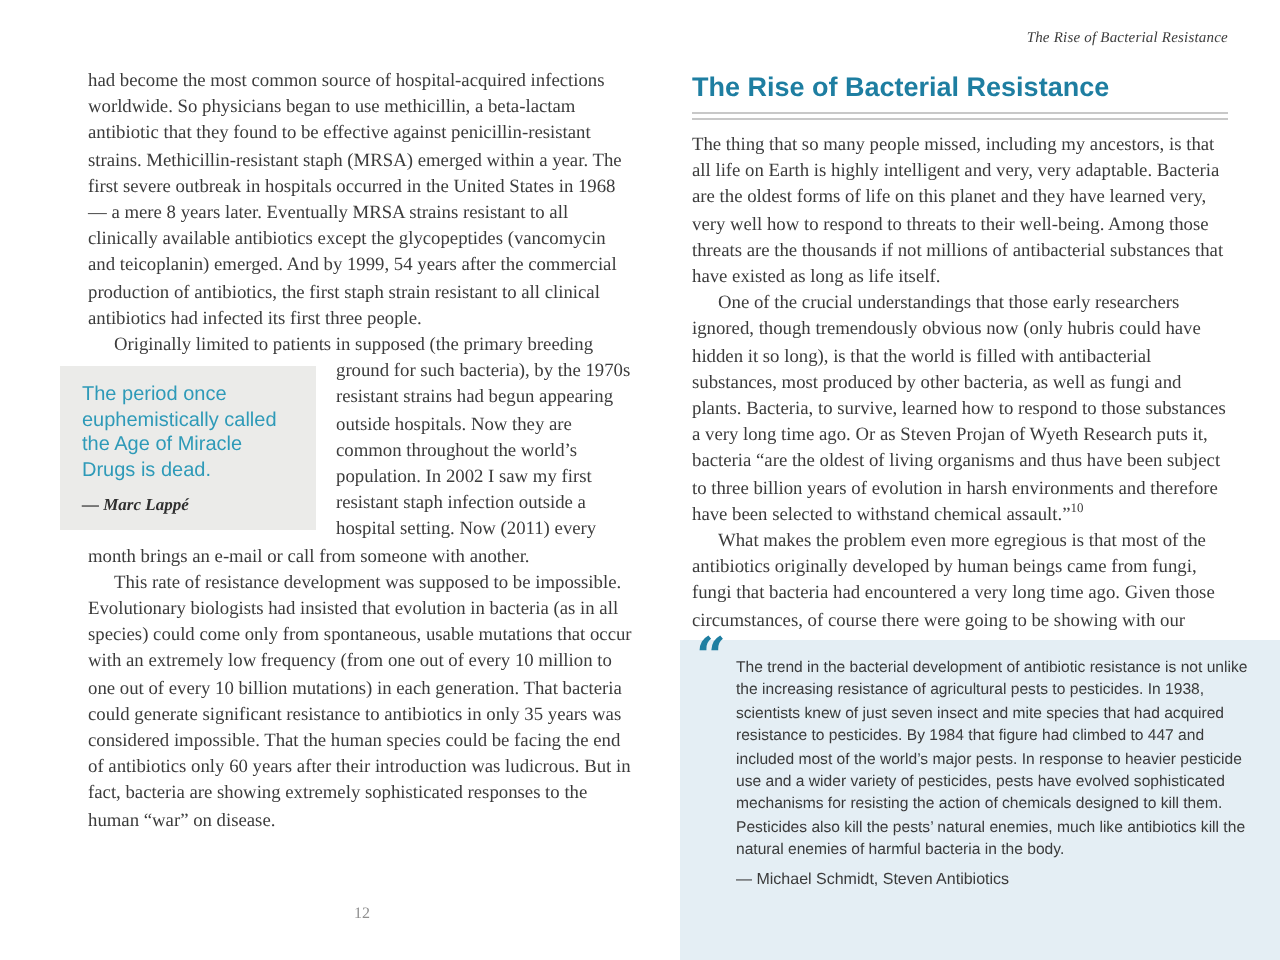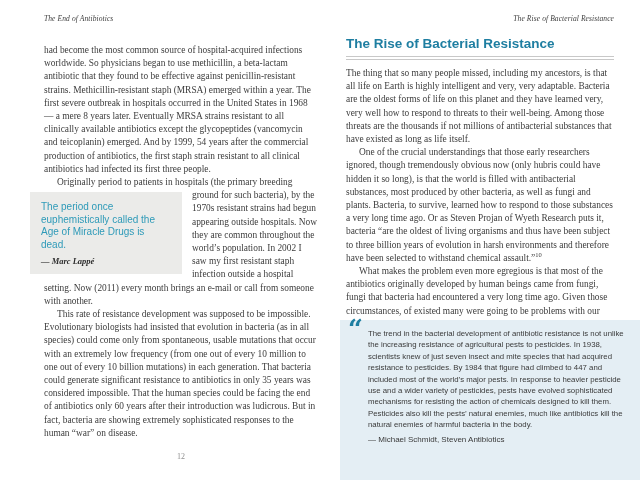--- a/index.html
+++ b/index.html
@@ -17,21 +17,21 @@
   
   .page-left { position:absolute; left:44px; top:14px; width:274px; }
   .page-left .body-col { margin-top:21px; }
   p.par {
     font-size:9.4px; line-height:13.2px; color:#3c3c3c;
     text-align:left;
   }
   p.indent { text-indent:13px; }
   .pullquote {
     display:block; float:left;
-    width:152px; margin:3px 10px 3px -14px;
+    width:128px; margin:3px 10px 3px -14px;
     background:#ebebe9; padding:9px 11px 8px 11px;
   }
   .pq-text {
     display:block; text-indent:0;
     font:10px/12.5px "Liberation Sans", sans-serif;
     color:#2e9ab8;
   }
   .pq-attr {
     display:block; text-indent:0; margin-top:5px;
     font:italic bold 8.5px/10px "Liberation Serif", serif;
@@ -77,39 +77,38 @@
   
   .i { }
   .sup { vertical-align:super; font-size:6.5px; line-height:0; }
 </style>
 </head>
 <body>
 
 <div id="canvas">
 
   <div class="page-left">
-    <div class="running-header">The End of Antibiotics</div>
     <div class="body-col">
       <p class="par"><span>had become the most common source of hospital-acquired infections worldwide. So physicians began to use methicillin, a </span><span class="i">beta</span><span>-lactam antibiotic that they found to be effective against penicillin-resistant strains. Methicillin-resistant staph (MRSA) emerged within a year. The first severe outbreak in hospitals occurred in the United States in 1968 — a mere 8 years later. Eventually MRSA strains resistant to all clinically available antibiotics except the glycopeptides (vancomycin and teicoplanin) emerged. And by 1999, 54 years after the commercial production of antibiotics, the first staph strain resistant to all clinical antibiotics had infected its first three people.</span></p>
-      <p class="par indent"><span>Originally period to patients in hospitals (the primary breeding</span><span class="pullquote">
+      <p class="par indent"><span>Originally limited to patients in supposed (the primary breeding</span><span class="pullquote">
             <span class="pq-text">The period once euphemistically called the Age of Miracle Drugs is dead.</span>
             <span class="pq-attr">— Marc Lappé</span>
           </span><span> ground for such bacteria), by the 1970s resistant strains had begun appearing outside hospitals. Now they are common throughout the world’s population. In 2002 I saw my first resistant staph infection outside a hospital setting. Now (2011) every month brings an e-mail or call from someone with another.</span></p>
       <p class="par indent">This rate of resistance development was supposed to be impossible. Evolutionary biologists had insisted that evolution in bacteria (as in all species) could come only from spontaneous, usable mutations that occur with an extremely low frequency (from one out of every 10 million to one out of every 10 billion mutations) in each generation. That bacteria could generate significant resistance to antibiotics in only 35 years was considered impossible. That the human species could be facing the end of antibiotics only 60 years after their introduction was ludicrous. But in fact, bacteria are showing extremely sophisticated responses to the human “war” on disease.</p>
     </div>
   </div>
   <div class="page-num pn-left">12</div>
 
   <div class="page-right">
     <div class="running-header rh-right">The Rise of Bacterial Resistance</div>
     <h1 class="chapter-title">The Rise of Bacterial Resistance</h1>
     <div class="title-rule"></div>
     <p class="par"><span>The thing that so many people missed, including my ancestors, is that </span><span class="i">all</span><span> life on Earth is highly intelligent and very, very adaptable. Bacteria are the oldest forms of life on this planet and they have learned very, very well how to respond to threats to their well-being. Among those threats are the thousands if not millions of antibacterial substances that have existed as long as life itself.</span></p>
     <p class="par indent"><span>One of the crucial understandings that those early researchers ignored, though tremendously obvious now (only hubris could have hidden it so long), is that the world is filled with antibacterial substances, most produced by other bacteria, as well as fungi and plants. Bacteria, to survive, learned how to respond to those substances a very long time ago. Or as Steven Projan of Wyeth Research puts it, bacteria “are the oldest of living organisms and thus have been subject to three billion years of evolution in harsh environments and therefore have been selected to withstand chemical assault.”</span><span class="sup">10</span></p>
-    <p class="par indent"><span>What makes the problem even more egregious is that most of the antibiotics originally developed by human beings came from fungi, fungi that bacteria had encountered a very long time ago. Given those circumstances, </span><span class="i">of existed</span><span> many were going to be problems with our</span></p>
+    <p class="par indent"><span>What makes the problem even more egregious is that most of the antibiotics originally developed by human beings came from fungi, fungi that bacteria had encountered a very long time ago. Given those circumstances, </span><span class="i">of course</span><span> there were going to be showing with our</span></p>
   </div>
 
   <div class="quote-box">
     <span class="quote-mark">“</span>
     <p class="bq-text">The trend in the bacterial development of antibiotic resistance is not unlike the increasing resistance of agricultural pests to pesticides. In 1938, scientists knew of just seven insect and mite species that had acquired resistance to pesticides. By 1984 that figure had climbed to 447 and included most of the world’s major pests. In response to heavier pesticide use and a wider variety of pesticides, pests have evolved sophisticated mechanisms for resisting the action of chemicals designed to kill them. Pesticides also kill the pests’ natural enemies, much like antibiotics kill the natural enemies of harmful bacteria in the body.</p>
     <p class="bq-attr"><span>— </span><span class="i">Michael Schmidt</span><span>, Steven Antibiotics</span></p>
   </div>
 
 </div>
 

